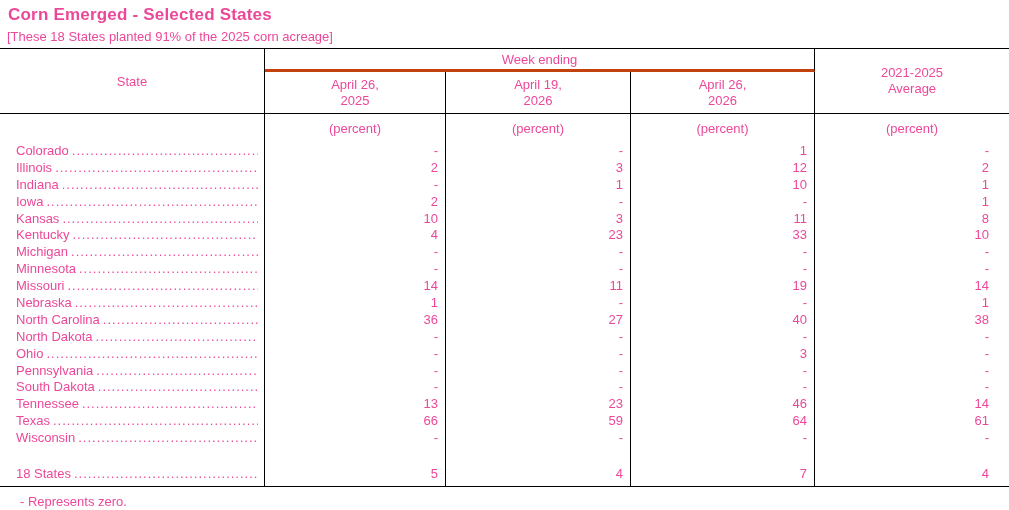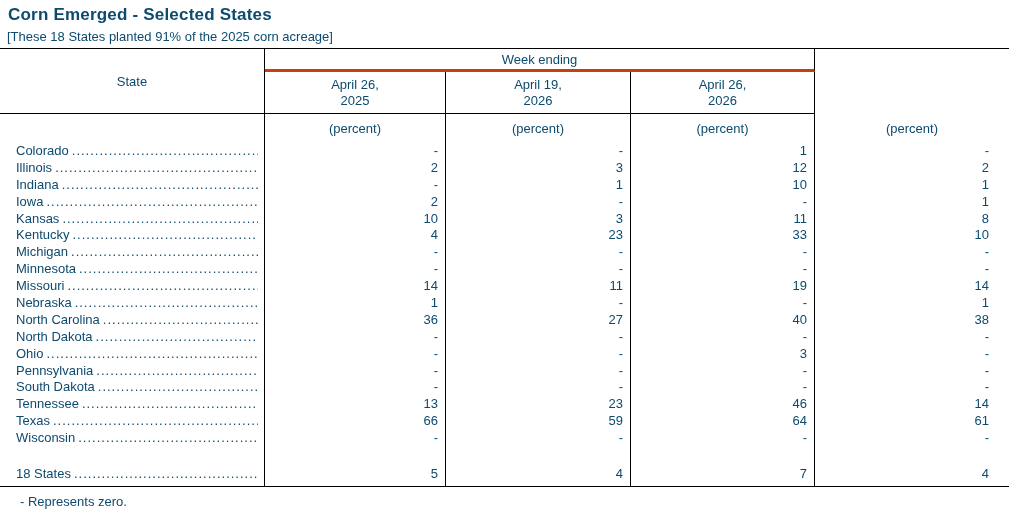--- a/index.html
+++ b/index.html
@@ -1,19 +1,19 @@
 <!DOCTYPE html>
 <html><head>
 <meta charset="utf-8">
 <style>
   * { margin:0; padding:0; box-sizing:border-box; }
   html,body { background:#fff; }
   .page {
     position:relative; width:1009px; height:510px; background:#fff;
-    color:#0c4a6e; font-family:"Liberation Sans", sans-serif; overflow:hidden;
+    color:#ec4899; font-family:"Liberation Sans", sans-serif; overflow:hidden;
   }
   .title { padding:5px 0 0 8px; font-size:17px; font-weight:bold; letter-spacing:0.2px; }
   .subtitle { padding:4px 0 4px 7px; font-size:13px; }
 
   
   .tbl { width:1009px; }
   .thead {
     display:grid;
     grid-template-columns:265px 181px 185px 184px 194px;
     grid-template-rows:23px 42px 28px;
@@ -60,20 +60,24 @@
 <div class="page">
 
   <div class="title">Corn Emerged - Selected States</div>
   <div class="subtitle">[These 18 States planted 91% of the 2025 corn acreage]</div>
 
   <div class="tbl">
 
     <div class="thead">
       <div class="cell state-hdr">State</div>
       <div class="cell week-hdr">Week ending</div>
+      <div class="cell avg-hdr">
+        <span>2021-2025</span>
+        <span>Average</span>
+      </div>
       <div class="cell date-hdr dh1">
         <span>April 26,</span>
         <span>2025</span>
       </div>
       <div class="cell date-hdr dh2">
         <span>April 19,</span>
         <span>2026</span>
       </div>
       <div class="cell date-hdr dh3">
         <span>April 26,</span>

